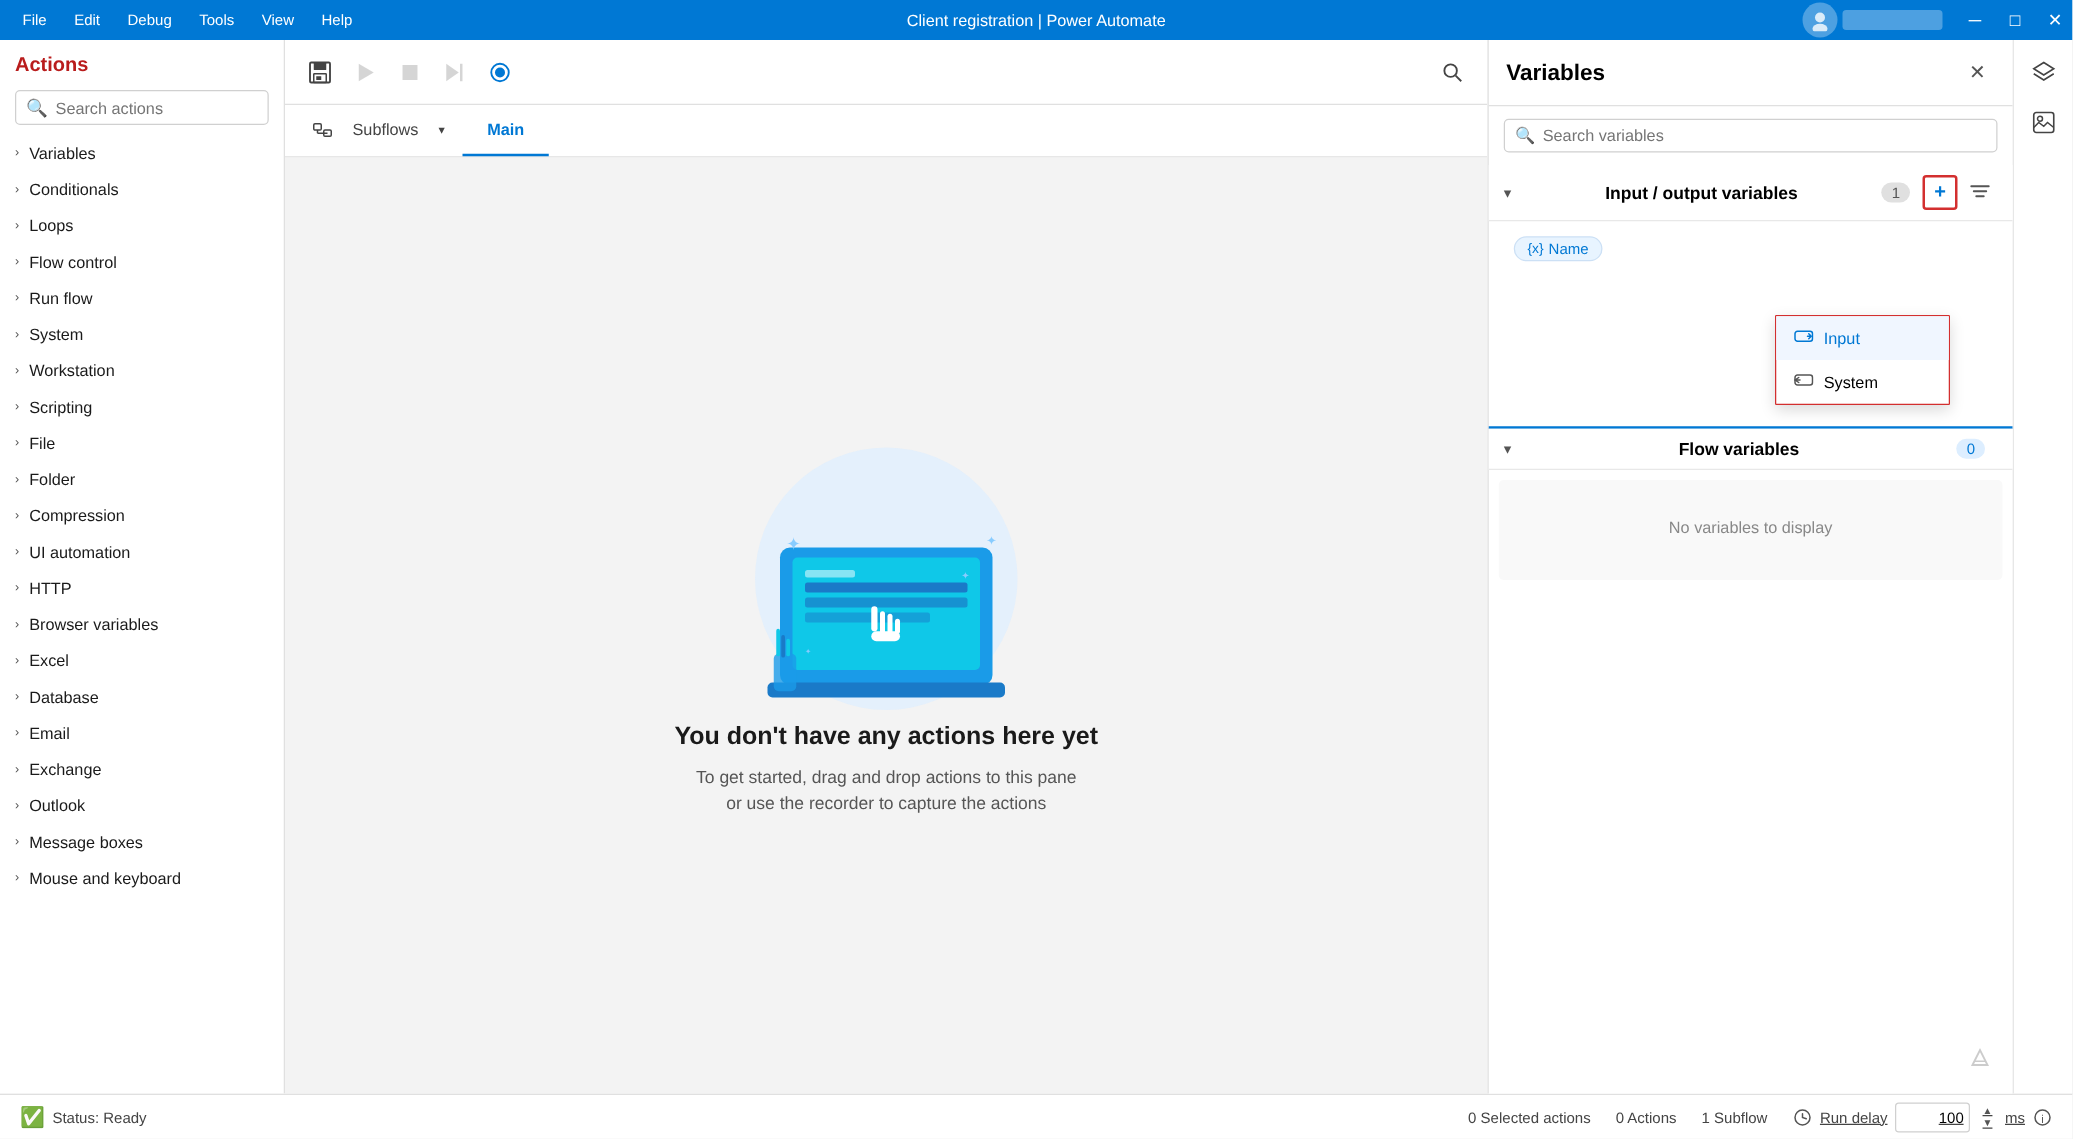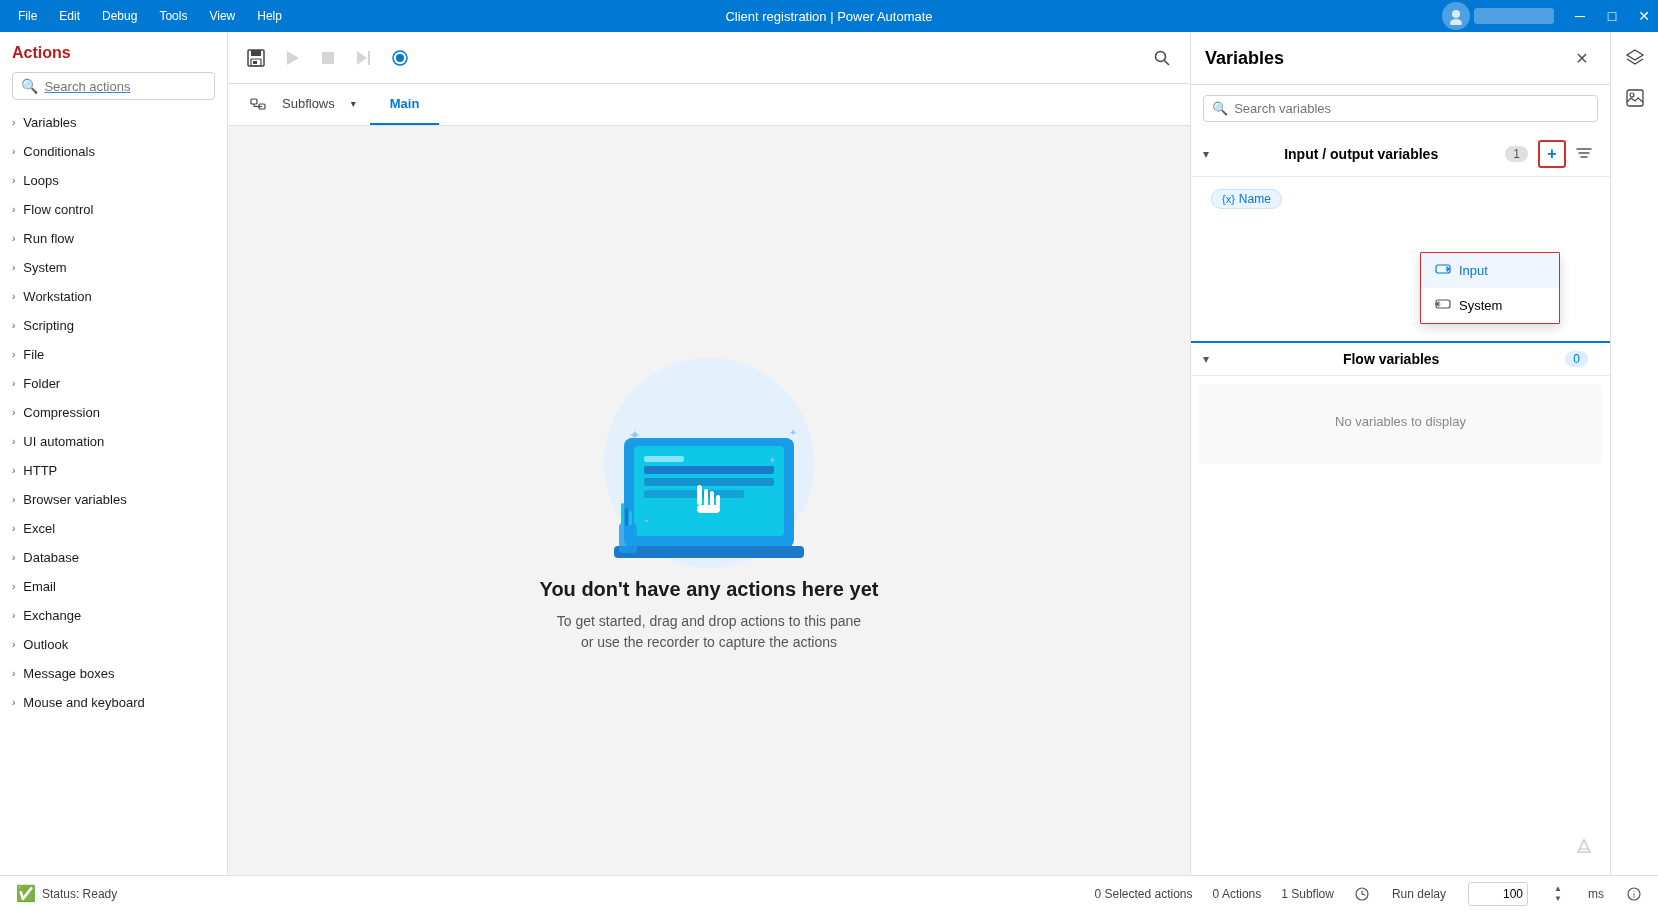--- a/index.html
+++ b/index.html
@@ -39,21 +39,21 @@
     .actions-title { font-size: 16px; font-weight: 600; color: #b91c1c; margin-bottom: 10px; }
     .search-box {
       display: flex;
       align-items: center;
       border: 1px solid #d0d0d0;
       border-radius: 4px;
       padding: 5px 8px;
       gap: 6px;
       background: #fff;
     }
-    .search-box input { border: none; outline: none; font-size: 13px; flex: 1; color: #3b82f6; background: transparent; text-decoration: underline; }
+    .search-box input { border: none; outline: none; font-size: 13px; flex: 1; color: #3b82f6; background: transparent; }
     .search-icon { color: #555; font-size: 14px; }
     .actions-list { overflow-y: auto; flex: 1; }
     .action-item {
       display: flex;
       align-items: center;
       padding: 7px 12px;
       cursor: pointer;
       color: #1a1a1a;
       font-size: 13px;
     }
@@ -137,21 +137,21 @@
       align-items: center;
       padding: 0 16px;
       gap: 20px;
       font-size: 12px;
       color: #444;
       flex-shrink: 0;
     }
     .status-ready { display: flex; align-items: center; gap: 6px; }
     .status-dot { color: #107c10; font-size: 16px; }
     .statusbar-spacer { flex: 1; }
-    .run-delay { display: flex; align-items: center; gap: 22px; }
+    .run-delay { display: flex; align-items: center; gap: 6px; text-decoration: underline; }
     .run-delay-input {
       width: 60px; height: 24px;
       border: 1px solid #d0d0d0;
       border-radius: 3px;
       text-align: right;
       padding-right: 4px;
       font-size: 12px;
     }
     .stepper { display: flex; flex-direction: column; }
     .stepper-btn { width: 16px; height: 10px; display: flex; align-items: center; justify-content: center; cursor: pointer; font-size: 8px; color: #555; }

